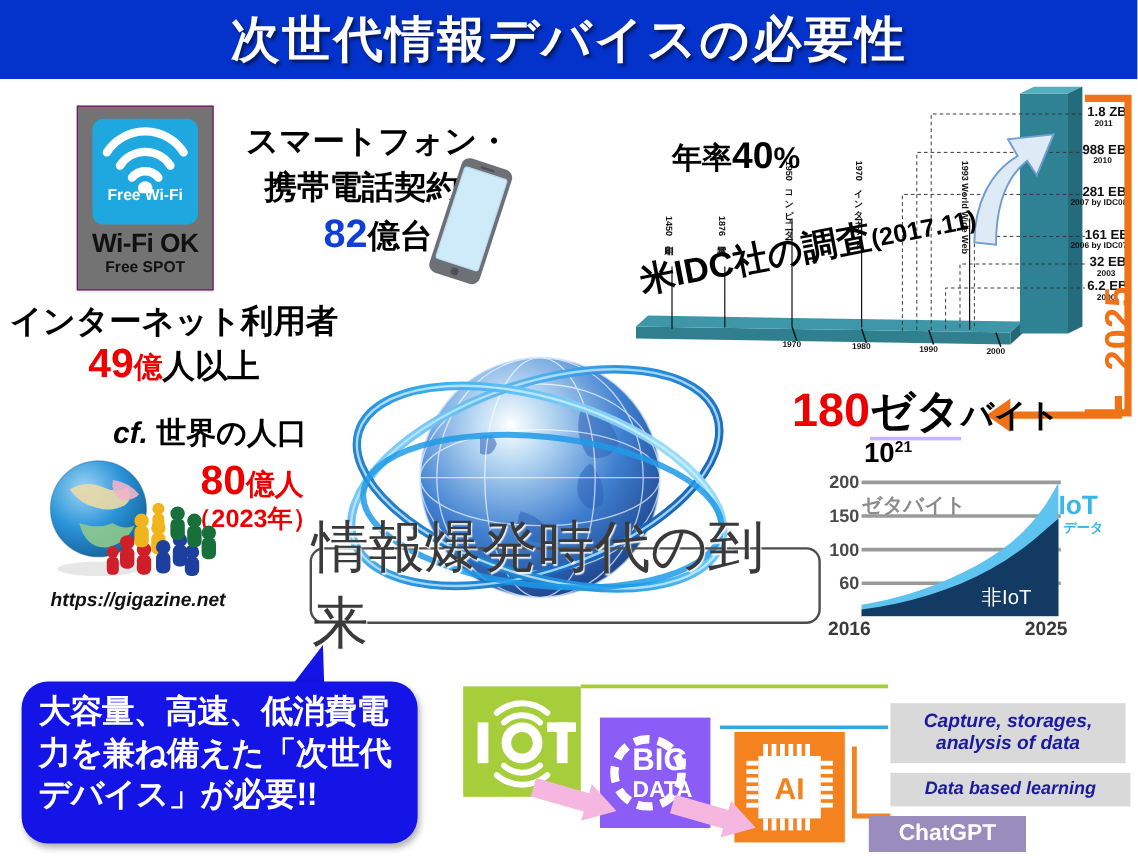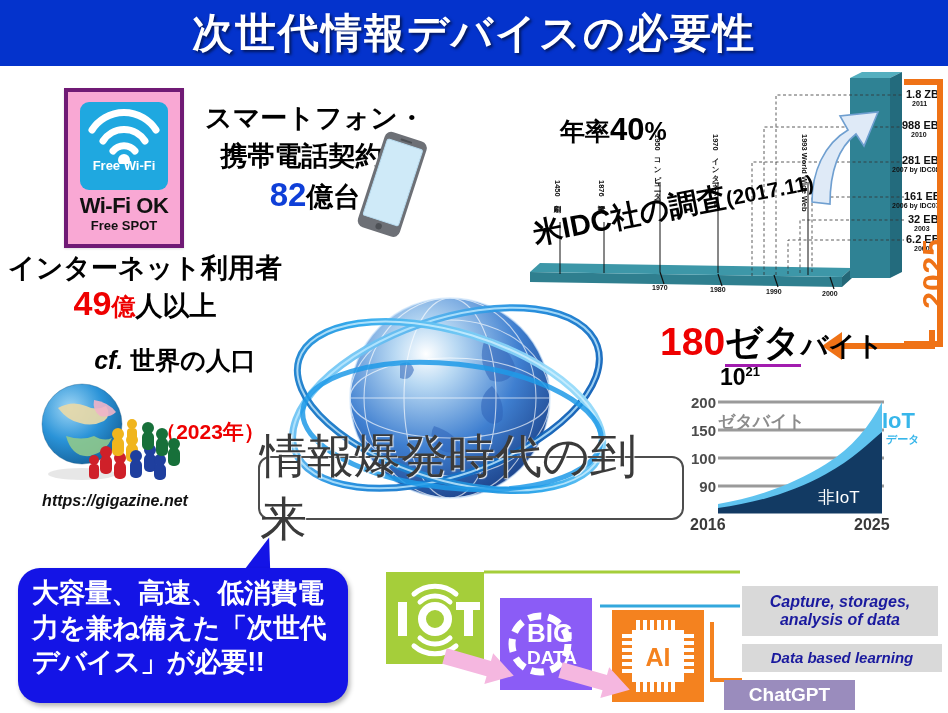--- a/index.html
+++ b/index.html
@@ -10,21 +10,21 @@
   
   .header{position:absolute;left:0;top:0;width:948px;height:66px;background:#0433cc;}
   .header-title{position:absolute;left:0;top:0;width:948px;height:66px;
     display:flex;align-items:center;justify-content:center;
     color:#fff;font-size:41px;font-weight:700;letter-spacing:2px;
     text-shadow:2px 2px 3px rgba(0,0,0,.55);}
   .header-underline{position:absolute;left:0;top:66px;width:948px;height:3px;background:#fff;}
 
   
   .wifi-sign{position:absolute;left:64px;top:88px;width:112px;height:152px;
-    background:#f9a8d4;border:4px solid #701a75;box-shadow:0 1px 2px rgba(0,0,0,.12);}
+    background:#737373;border:1px solid #701a75;box-shadow:0 1px 2px rgba(0,0,0,.12);}
   .wifi-blue{position:absolute;left:12px;top:10px;width:88px;height:88px;background:#1fa8e0;border-radius:9px;}
   .wifi-arcs{position:absolute;left:0;top:6px;width:88px;height:56px;}
   .wifi-label{position:absolute;left:0;top:56px;width:88px;text-align:center;
     color:#fff;font-size:13px;font-weight:600;}
   .wifi-ok{position:absolute;left:0;top:101px;width:112px;text-align:center;
     font-size:22px;font-weight:800;color:#111;letter-spacing:-.5px;}
   .wifi-spot{position:absolute;left:0;top:126px;width:112px;text-align:center;
     font-size:13px;font-weight:700;color:#111;}
   .sp-line1{position:absolute;left:190px;top:100px;width:250px;text-align:center;
     font-size:27px;font-weight:700;color:#000;}
@@ -69,21 +69,21 @@
     writing-mode:vertical-rl;white-space:nowrap;}
   .idc-val{position:absolute;font-size:11px;font-weight:800;color:#111;white-space:nowrap;}
   .idc-year{position:absolute;font-size:7px;font-weight:700;color:#111;white-space:nowrap;}
   .bracket-2025{position:absolute;left:916px;top:238px;font-size:30px;font-weight:800;
     color:#ef7216;writing-mode:vertical-rl;transform:rotate(180deg);letter-spacing:1px;}
 
   
   .zeta{position:absolute;left:660px;top:318px;width:260px;height:46px;
     font-size:37px;font-weight:700;color:#000;white-space:nowrap;}
   .zeta .n{color:#ee0000;font-size:39px;font-weight:700;}
-  .zeta .u{border-bottom:3px solid #a21caf;padding-bottom:1px;}
+  .zeta .u{border-bottom:3px solid #c4b5fd;padding-bottom:1px;}
   .zeta .k{font-size:27px;}
   .zeta-denom{position:absolute;left:720px;top:364px;font-size:23px;font-weight:600;color:#000;}
   .zeta-denom sup{font-size:13px;}
 
   
   .iot-chart{position:absolute;left:676px;top:390px;width:248px;height:150px;}
   .iot-ytick{position:absolute;right:0;font-size:15px;font-weight:700;color:#4b4b4b;text-align:right;width:34px;}
   .iot-xtick{position:absolute;font-size:16px;font-weight:700;color:#3a3a3a;}
   .iot-zeta{position:absolute;left:42px;top:20px;font-size:17px;font-weight:700;color:#8c8c8c;}
   .iot-name{position:absolute;left:206px;top:18px;font-size:22px;font-weight:800;color:#37b6ea;}
@@ -158,20 +158,23 @@
   </svg>
 
   <div class="net-line1">インターネット利用者</div>
   <div class="net-line2">
     <span class="num-red">49</span><span class="unit-red">億</span><span>人以上</span>
   </div>
 
   <div class="pop-line1">
     <span class="pop-cf">cf.</span>
     <span>世界の人口</span>
+  </div>
+  <div class="pop-line2">
+    <span class="num-red">80</span><span class="unit-red">億</span><span class="unit-red">人</span>
   </div>
   <div class="pop-line3">（2023年）</div>
   <div class="pop-src">https://gigazine.net</div>
 
   <svg class="people" viewBox="0 0 190 120">
     <defs>
       <radialGradient id="earthg" cx="35%" cy="30%" r="75%">
         <stop offset="0%" stop-color="#9fd6f5"></stop>
           <stop offset="55%" stop-color="#2a93d8"></stop>
         <stop offset="100%" stop-color="#15639c"></stop>
@@ -377,21 +380,21 @@
       </g>
 
       <path d="M42,114 C80,108 118,94 150,74 C176,58 194,36 206,12 L206,124 L42,124 Z" fill="#5fc3ef"></path>
 
       <path d="M42,118 C80,113 118,102 150,84 C176,70 194,52 206,42 L206,124 L42,124 Z" fill="#123a63"></path>
       <line x1="42" y1="124" x2="208" y2="124" stroke="#ffffff" stroke-width="1"></line>
     </svg>
     <div class="iot-ytick" style="left:-6px;top:4px;width:46px;">200</div>
     <div class="iot-ytick" style="left:-6px;top:32px;width:46px;">150</div>
     <div class="iot-ytick" style="left:-6px;top:60px;width:46px;">100</div>
-    <div class="iot-ytick" style="left:-6px;top:88px;width:46px;">90</div>
+    <div class="iot-ytick" style="left:-6px;top:88px;width:46px;">60</div>
     <div class="iot-zeta">ゼタバイト</div>
     <div class="iot-name">IoT</div>
     <div class="iot-sub">データ</div>
     <div class="noniot">非IoT</div>
     <div class="iot-xtick" style="left:14px;top:126px;">2016</div>
     <div class="iot-xtick" style="left:178px;top:126px;">2025</div>
   </div>
 
   <div class="center-callout">
     <span>情報爆発時代の到来</span>

